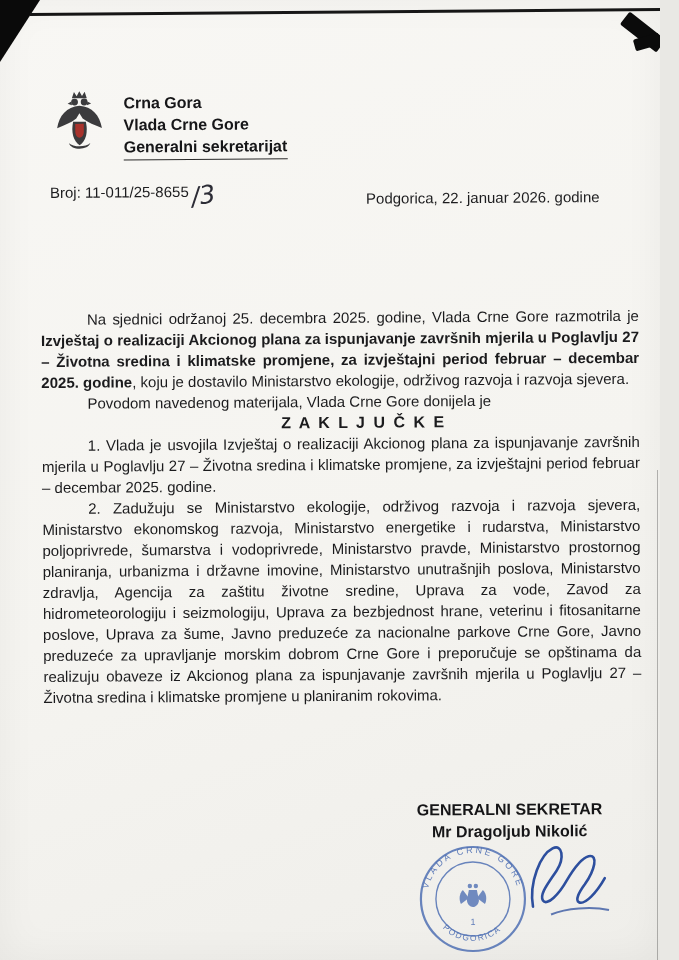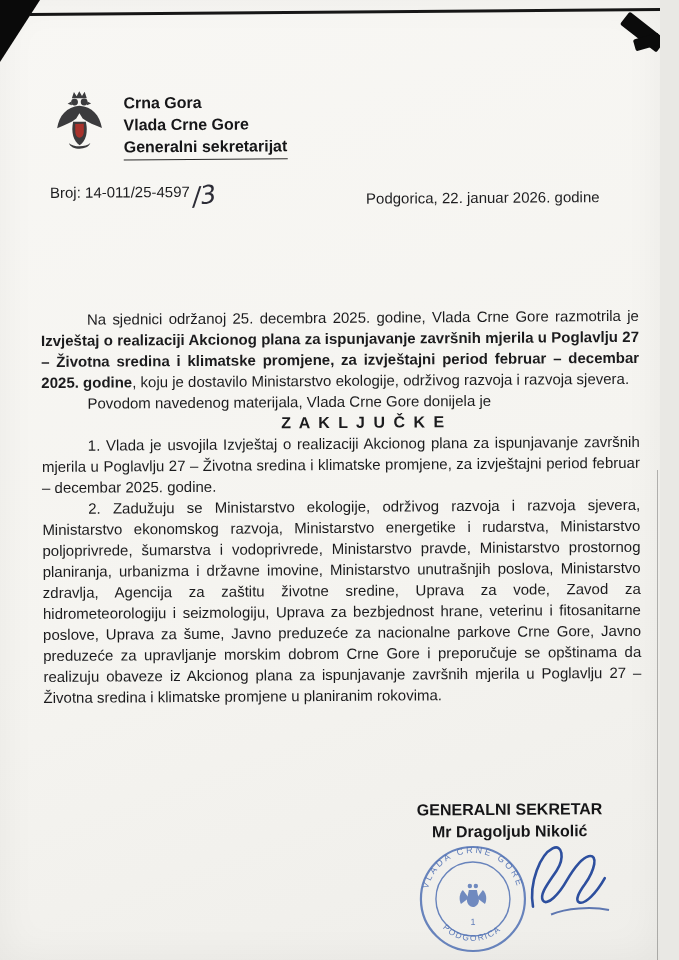--- a/index.html
+++ b/index.html
@@ -75,21 +75,21 @@
           <path d="M20 32 h8 v7 c0 4 -2 6 -4 6 s-4 -2 -4 -6 Z" fill="#a8322c"></path>
         </svg>
       </div>
       <div class="lh-text">
         <div>Crna Gora</div>
         <div>Vlada Crne Gore</div>
         <div><span class="lh-dept">Generalni sekretarijat</span></div>
       </div>
     </div>
 
-    <div class="ref-number"><span>Broj: 14-011/25-4597</span><span class="handwritten">/3</span></div>
+    <div class="ref-number"><span>Broj: 11-011/25-8655</span><span class="handwritten">/3</span></div>
     <div class="place-date">Podgorica, 22. januar 2026. godine</div>
 
     <div class="doc-body">
       <p class="p1"><span>Na sjednici održanoj 25. decembra 2025. godine, Vlada Crne Gore razmotrila je </span><span class="bold">Izvještaj o realizaciji Akcionog plana za ispunjavanje završnih mjerila u Poglavlju 27 – Životna sredina i klimatske promjene, za izvještajni period februar – decembar 2025. godine</span><span>, koju je dostavilo Ministarstvo ekologije, održivog razvoja i razvoja sjevera.</span></p>
       <p>Povodom navedenog materijala, Vlada Crne Gore donijela je</p>
       <p class="heading">Z A K L J U Č K E</p>
       <p class="c1">1. Vlada je usvojila Izvještaj o realizaciji Akcionog plana za ispunjavanje završnih mjerila u Poglavlju 27 – Životna sredina i klimatske promjene, za izvještajni period februar – decembar 2025. godine.</p>
       <p>2. Zadužuju se Ministarstvo ekologije, održivog razvoja i razvoja sjevera, Ministarstvo ekonomskog razvoja, Ministarstvo energetike i rudarstva, Ministarstvo poljoprivrede, šumarstva i vodoprivrede, Ministarstvo pravde, Ministarstvo prostornog planiranja, urbanizma i državne imovine, Ministarstvo unutrašnjih poslova, Ministarstvo zdravlja, Agencija za zaštitu životne sredine, Uprava za vode, Zavod za hidrometeorologiju i seizmologiju, Uprava za bezbjednost hrane, veterinu i fitosanitarne poslove, Uprava za šume, Javno preduzeće za nacionalne parkove Crne Gore, Javno preduzeće za upravljanje morskim dobrom Crne Gore i preporučuje se opštinama da realizuju obaveze iz Akcionog plana za ispunjavanje završnih mjerila u Poglavlju 27 – Životna sredina i klimatske promjene u planiranim rokovima.</p>
     </div>
 

